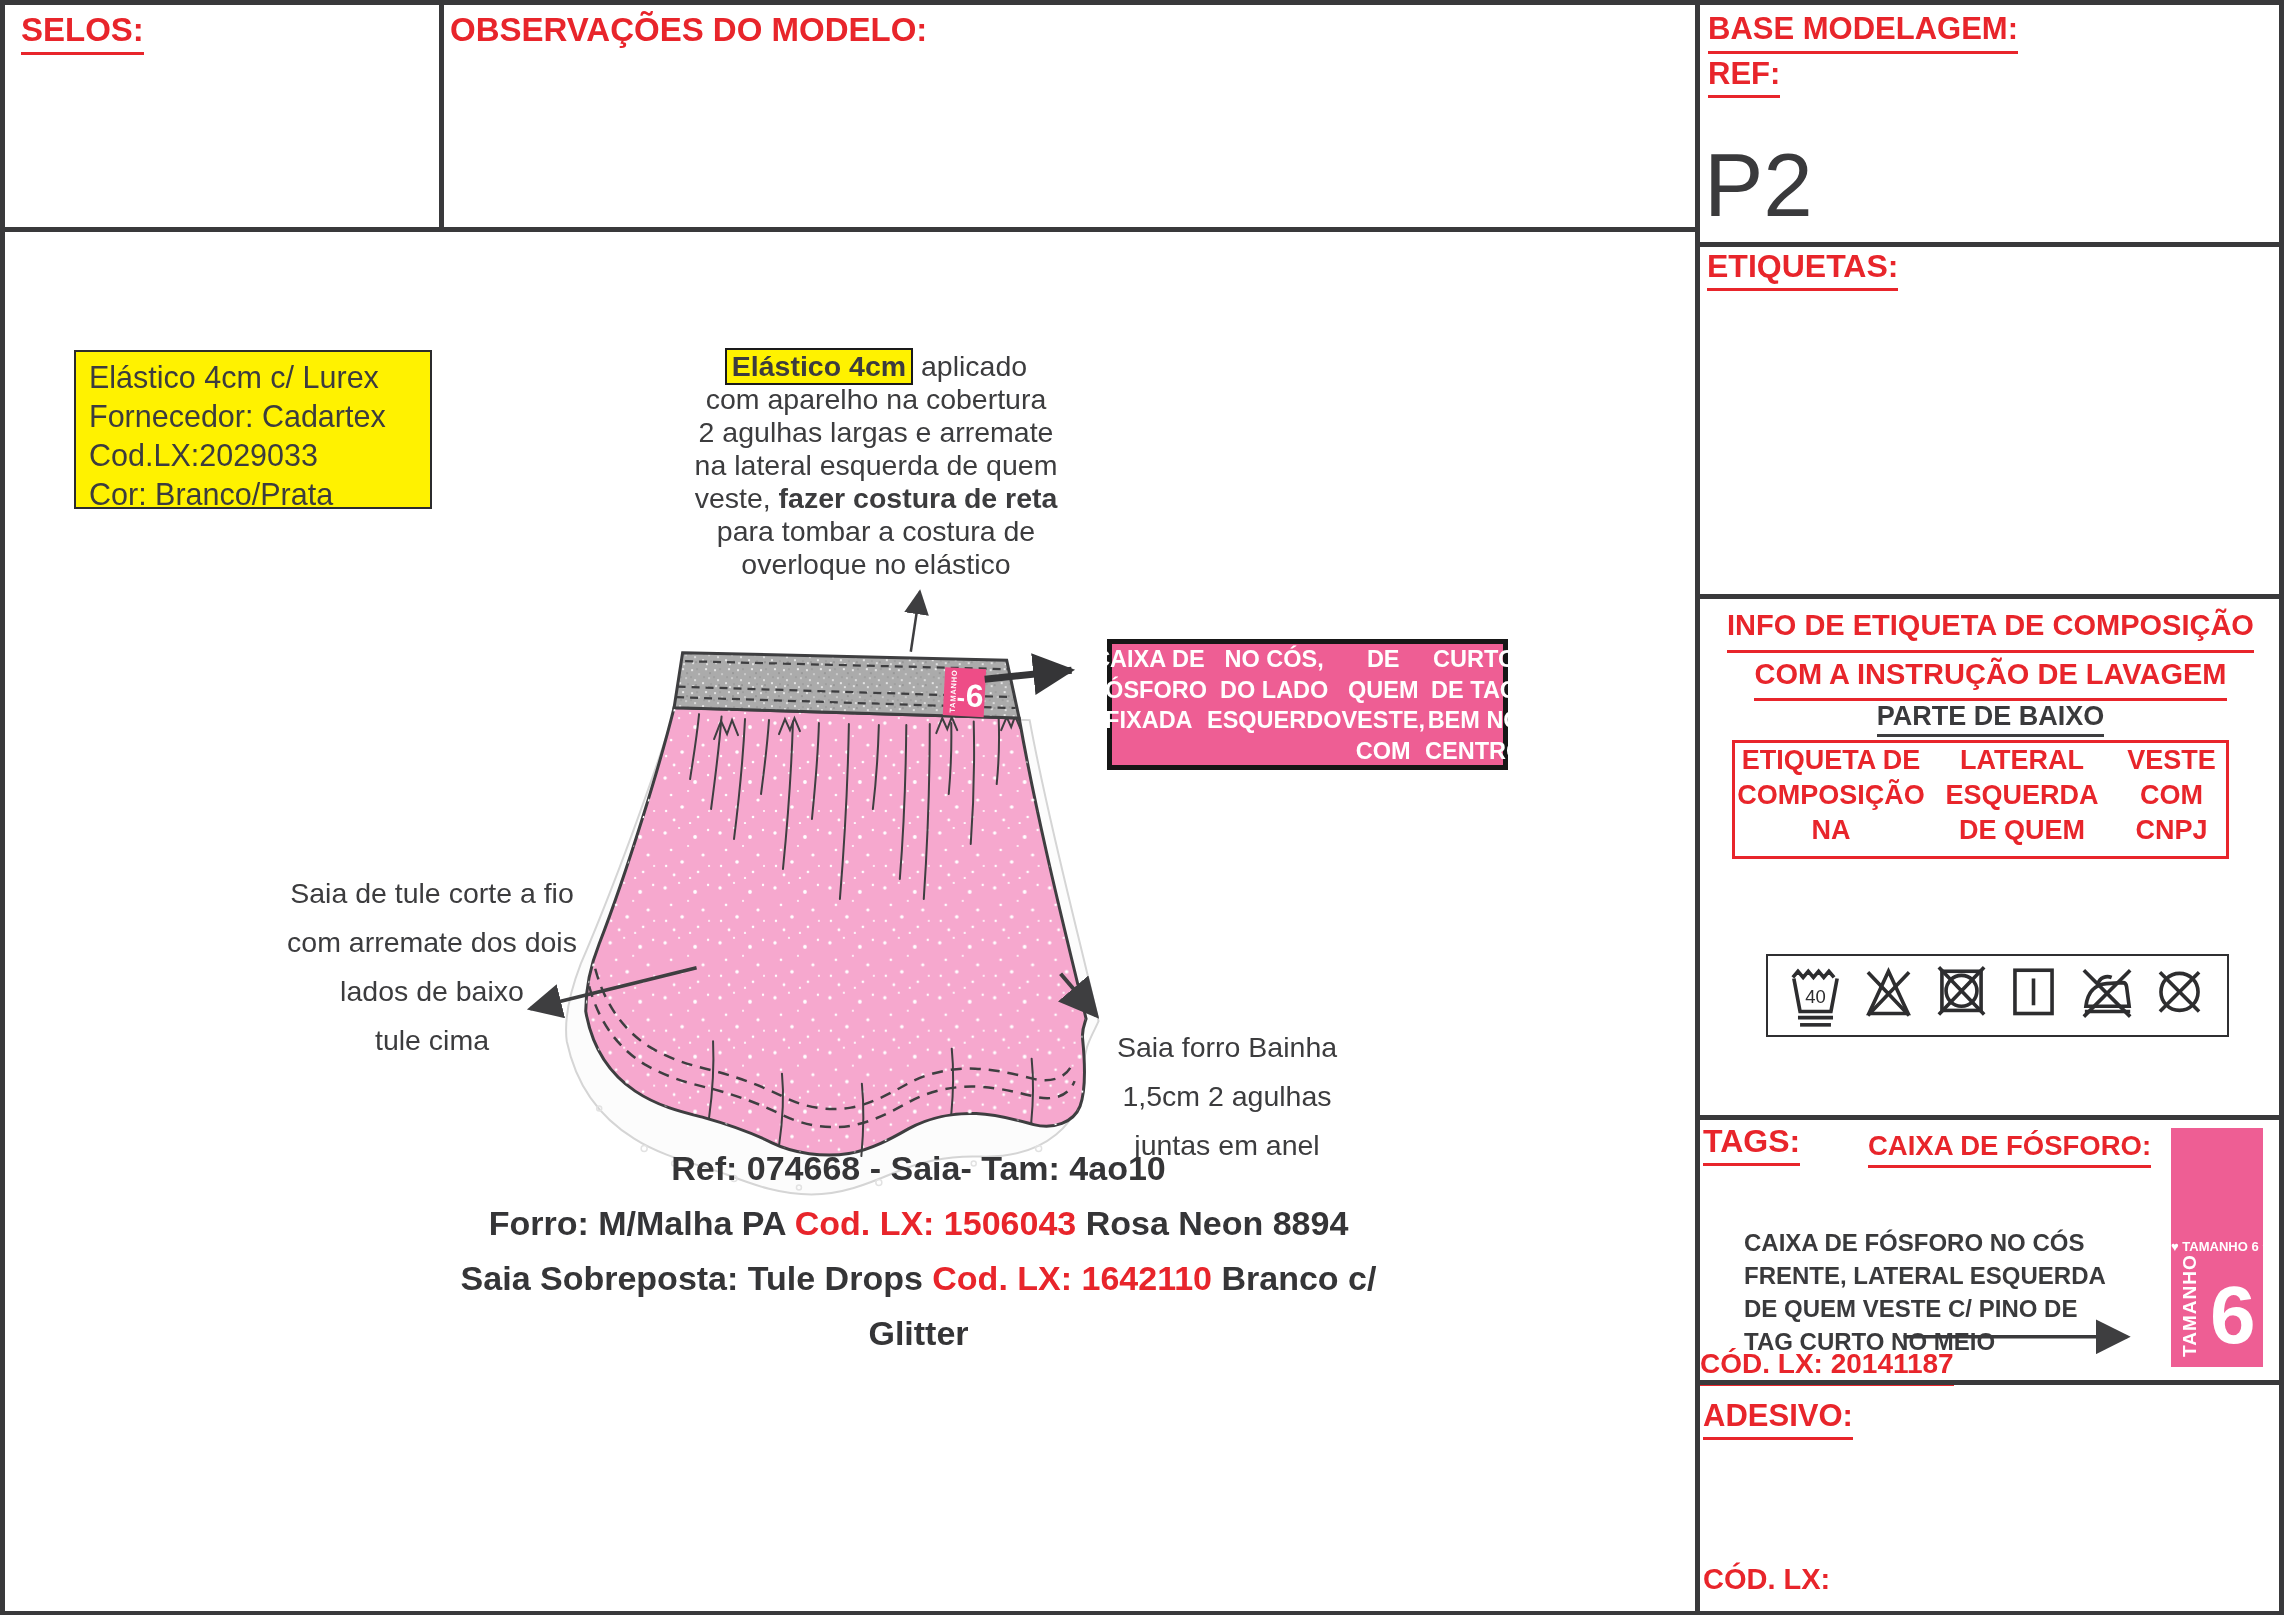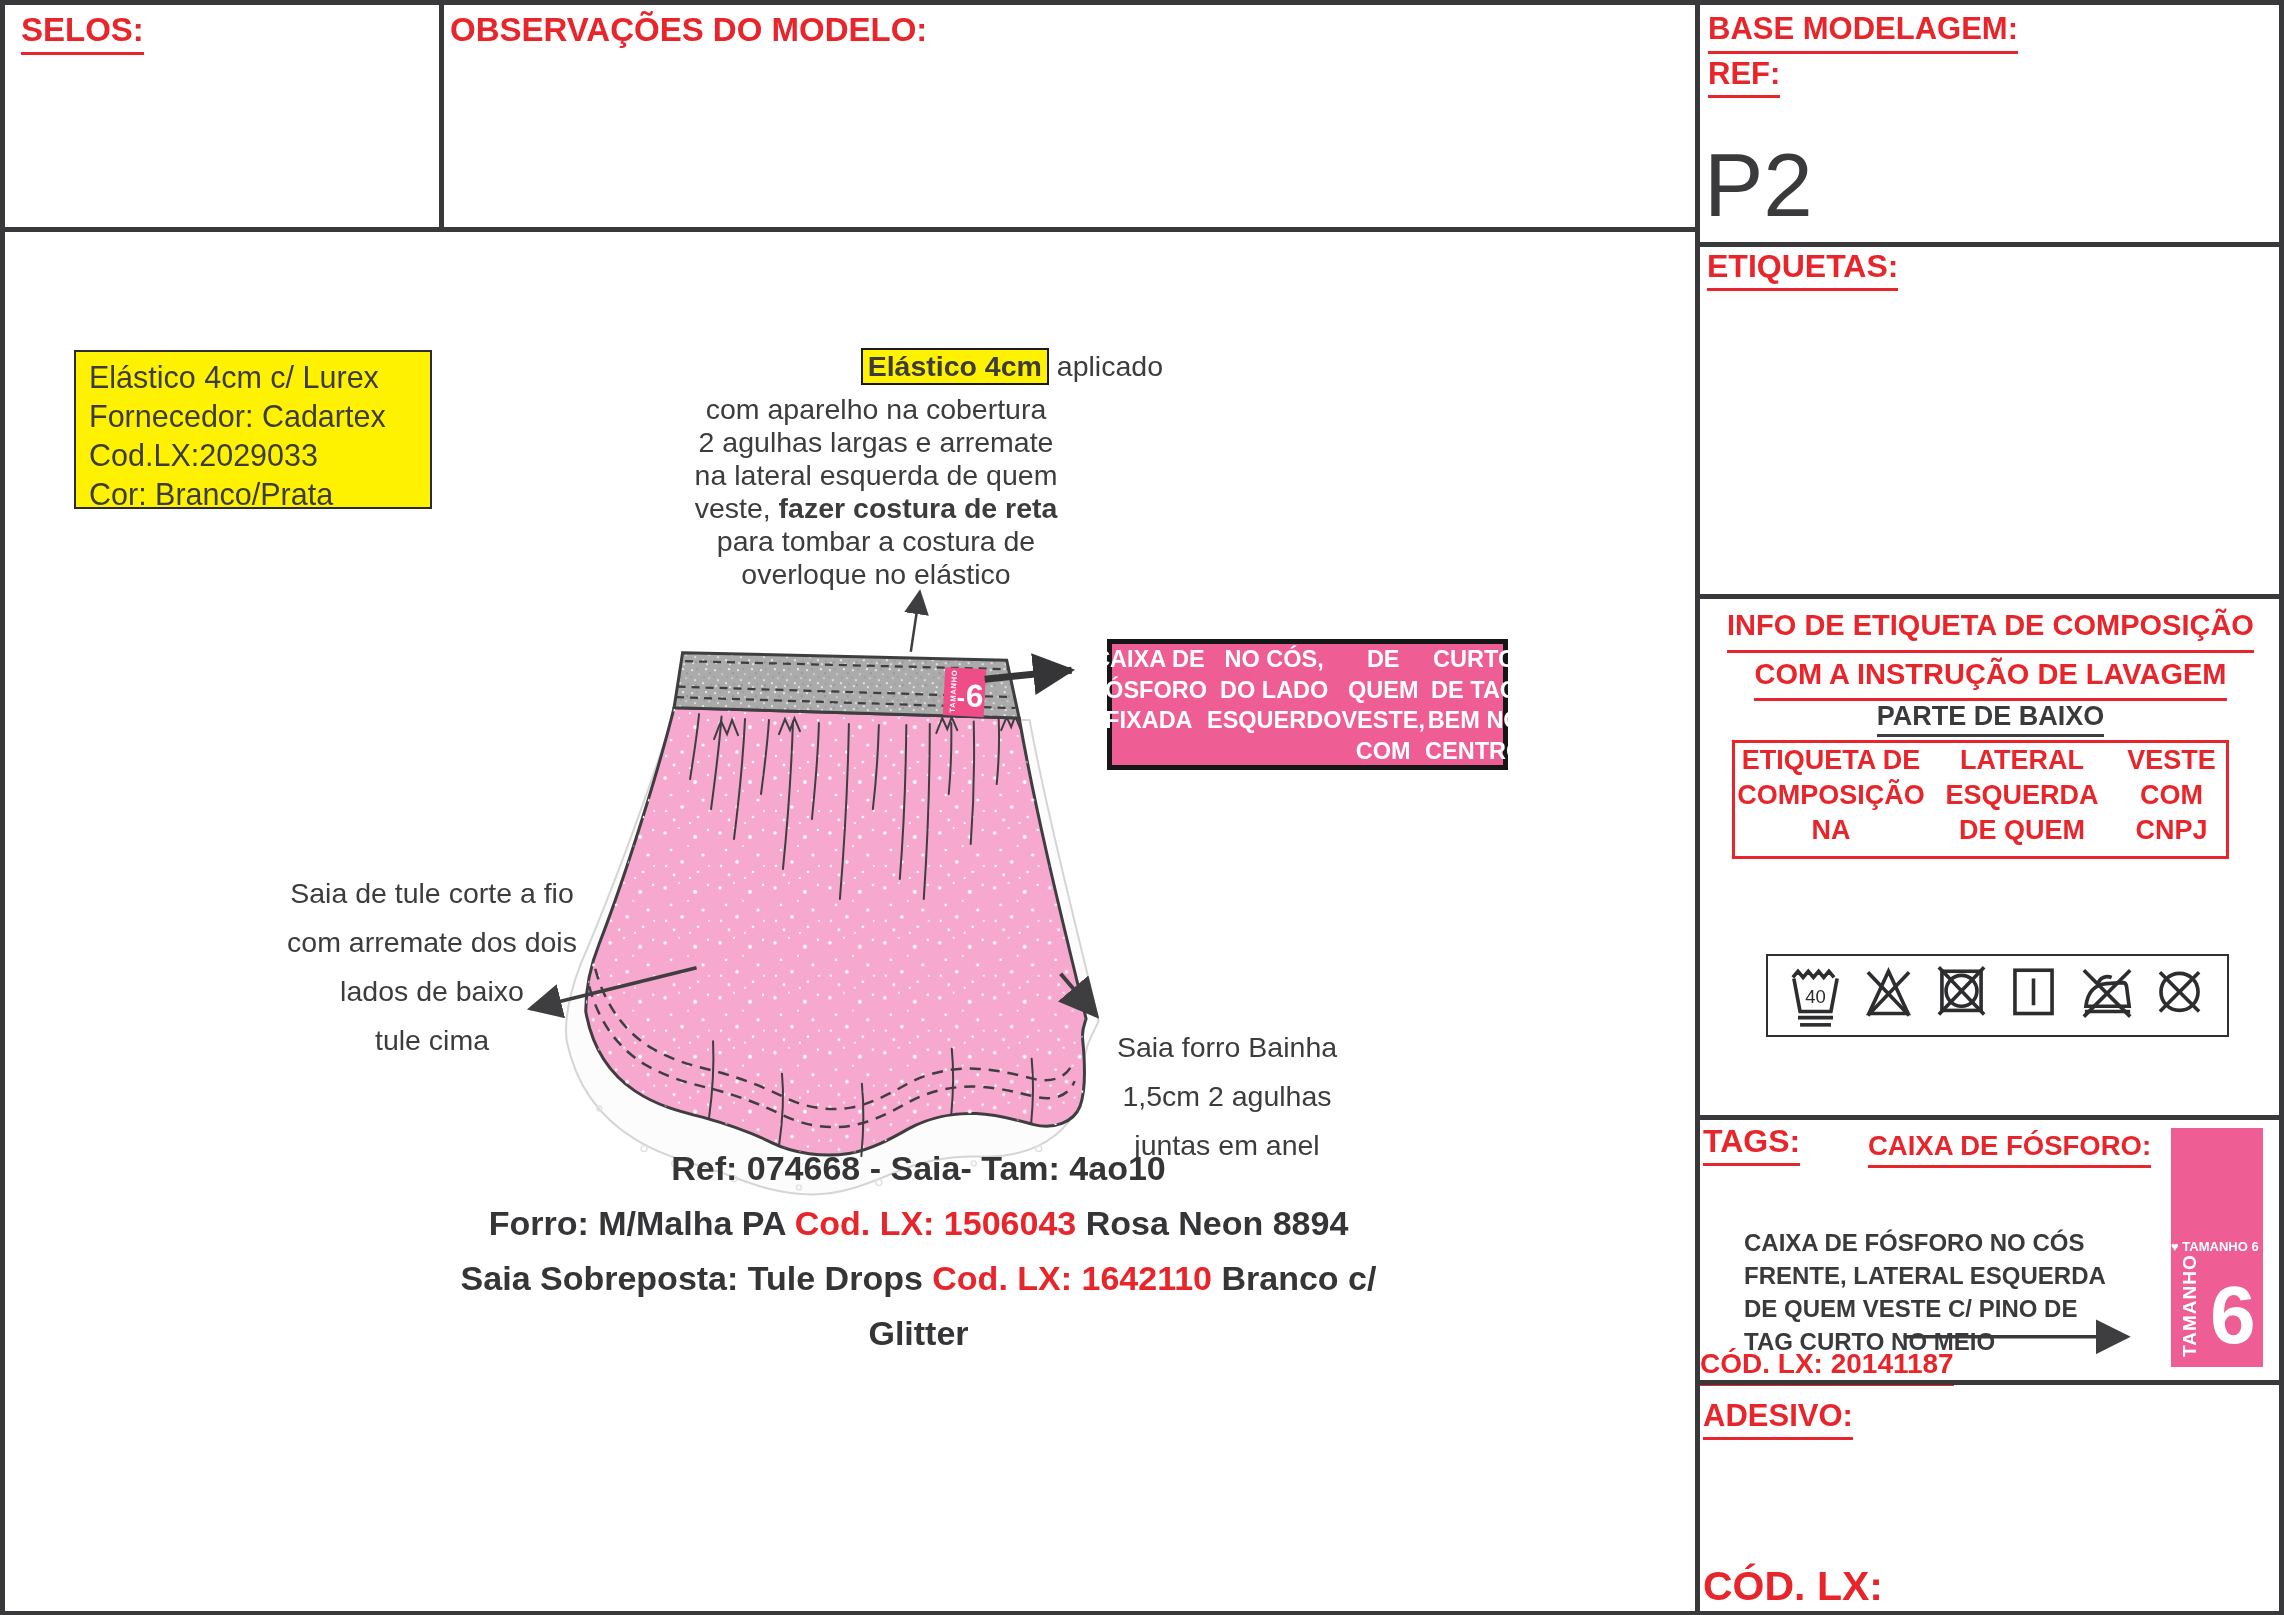--- a/index.html
+++ b/index.html
@@ -291,33 +291,33 @@
 
   <div class="abs pinkbar">
     <div class="hearts">♥ TAMANHO 6 ♥</div>
     <div class="vlabel">TAMANHO</div>
     <div class="bignum">6</div>
   </div>
 
   <div class="abs txt rh" style="left:1703px;top:1398px;font-size:31px;">
     <span class="u">ADESIVO:</span>
   </div>
-  <div class="abs txt rh" style="left:1703px;top:1563px;font-size:41px;">
+  <div class="abs txt rh" style="left:1703px;top:1563px;font-size:29px;">
     <span>CÓD. LX:</span>
   </div>
 
   <div class="abs txt yellowbox">
     <div>Elástico 4cm c/ Lurex</div>
     <div>Fornecedor: Cadartex</div>
     <div>Cod.LX:2029033</div>
     <div>Cor: Branco/Prata</div>
   </div>
 
   <div class="abs txt instr center">
-    <div style="margin-bottom:10px;text-align:right;"><span class="hl">Elástico 4cm</span><span> aplicado</span></div>
+    <div style="margin-bottom:0;"><span class="hl">Elástico 4cm</span><span> aplicado</span></div>
     <div>com aparelho na cobertura</div>
     <div>2 agulhas largas e arremate</div>
     <div>na lateral esquerda de quem</div>
     <div><span>veste, </span><span class="bold">fazer costura de reta</span></div>
     <div>para tombar a costura de</div>
     <div>overloque no elástico</div>
   </div>
 
   <div class="abs txt pinknote center">
     <div>CAIXA DE FÓSFORO FIXADA</div>

